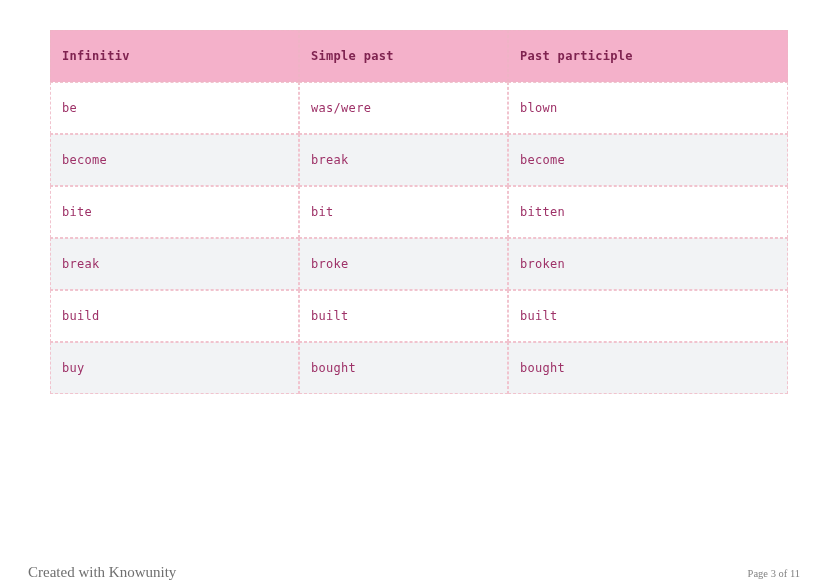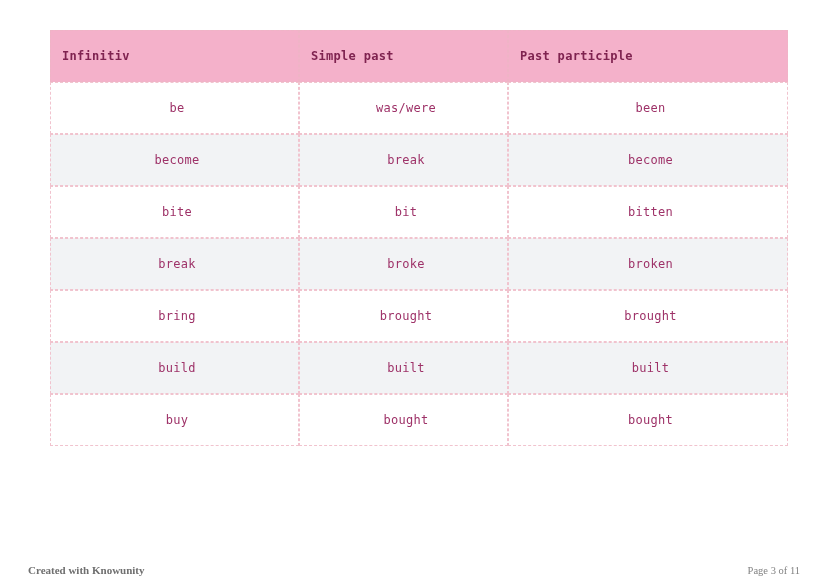--- a/index.html
+++ b/index.html
@@ -39,30 +39,29 @@
   table.verbs th{
     background:var(--header-bg);
     color:var(--header-text);
     font-weight:bold;
     border-color:#efb4c6;
   }
   table.verbs td{
     background:#ffffff;
     color:var(--cell-text);
     font-weight:500;
-    text-align:center;
   }
   table.verbs tbody tr:nth-child(even) td{background:var(--alt-row);}
   .footer{
     position:absolute;left:28px;right:28px;top:564px;
     display:flex;justify-content:space-between;align-items:baseline;
     font-family:"Liberation Serif", serif;
   }
   .footer .brand{
-    font-size:11px;font-weight:bold;color:var(--footer-text);
+    font-size:15px;font-weight:normal;color:var(--footer-text);
   }
   .footer .pagenum{
     font-size:10.5px;color:var(--footer-text-light);text-align:center;
   }
 </style>
 </head>
 <body>
 
 <div class="page">
 
@@ -76,41 +75,36 @@
       <tr id="head-row">
           <th>Infinitiv</th>
           <th>Simple past</th>
           <th>Past participle</th>
         </tr>
     </thead>
     <tbody id="body-rows">
         <tr>
           <td>be</td>
           <td>was/were</td>
-          <td>been</td>
+          <td>blown</td>
         </tr>
         <tr>
           <td>become</td>
           <td>break</td>
           <td>become</td>
         </tr>
         <tr>
           <td>bite</td>
           <td>bit</td>
           <td>bitten</td>
         </tr>
         <tr>
           <td>break</td>
           <td>broke</td>
           <td>broken</td>
-        </tr>
-        <tr>
-          <td>bring</td>
-          <td>brought</td>
-          <td>brought</td>
         </tr>
         <tr>
           <td>build</td>
           <td>built</td>
           <td>built</td>
         </tr>
         <tr>
           <td>buy</td>
           <td>bought</td>
           <td>bought</td>

